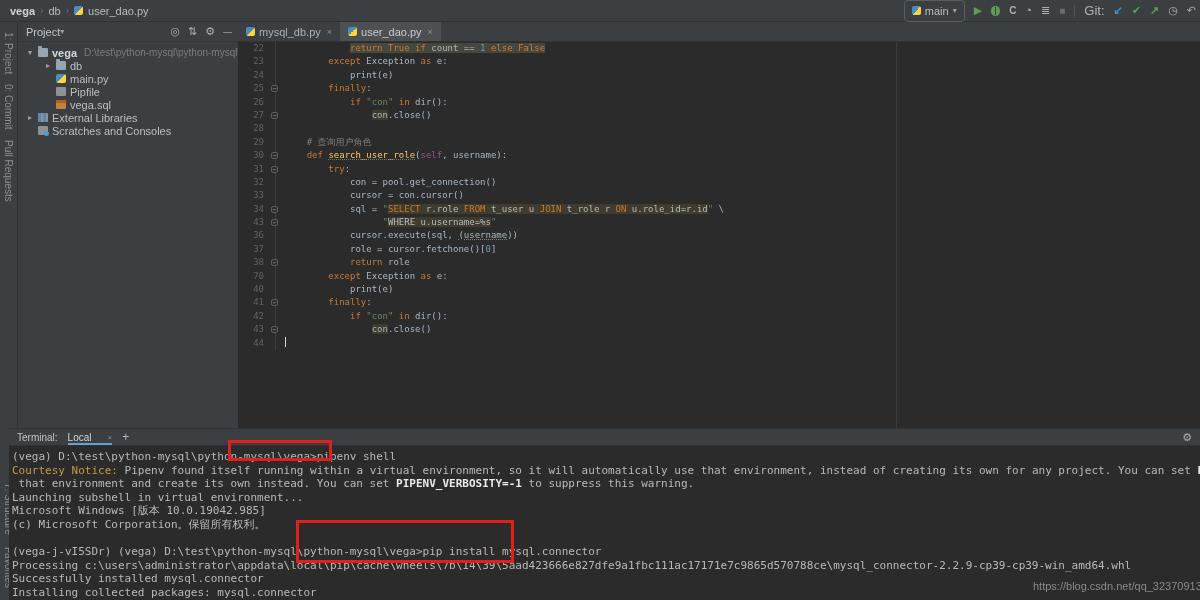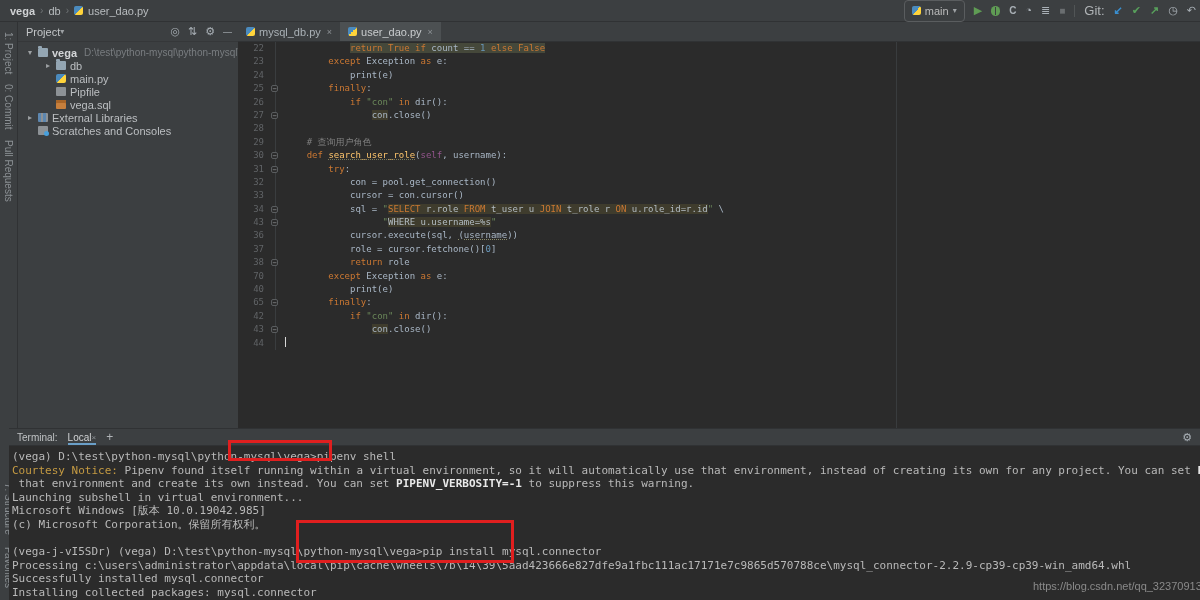--- a/index.html
+++ b/index.html
@@ -84,21 +84,21 @@
   .c-sel{background:#45483a;}
   .caret{display:inline-block;width:1px;height:10px;background:#d8d8d8;vertical-align:-1px;}
   .analysis{position:absolute;right:14px;top:24px;display:flex;align-items:center;gap:7px;font-size:9px;color:#a9adb0;z-index:3;}
   .aw{display:flex;align-items:center;gap:2px;}
   .aglyph{font-size:8px;line-height:1;}
   .achev{color:#9da1a4;font-size:8px;}
   
   .terminal{position:absolute;left:9px;top:428px;width:1191px;height:172px;background:#2b2b2b;border-top:1px solid #303234;}
   .term-header{height:16px;background:#3c3f41;display:flex;align-items:center;gap:10px;padding:0 8px;border-bottom:1px solid #303234;}
   .term-title{font-size:10px;color:#c0c3c5;}
-  .term-tab{font-size:10px;color:#d0d2d4;display:flex;align-items:center;gap:0;border-bottom:2px solid #6a9fc8;height:100%;box-sizing:border-box;padding-top:2px;}
+  .term-tab{font-size:10px;color:#d0d2d4;display:flex;align-items:center;gap:16px;border-bottom:2px solid #6a9fc8;height:100%;box-sizing:border-box;padding-top:2px;}
   .term-tab .x{color:#8d9296;font-size:8px;}
   .term-plus{color:#b0b4b7;font-size:12px;}
   .term-gear{margin-left:auto;}
   .term-body{padding:4px 0 0 3px;font-family:"DejaVu Sans Mono",monospace;font-size:11px;}
   .tl{height:13.6px;line-height:13.6px;white-space:pre;overflow:hidden;}
   .t-t{color:#b9b9b9;} .t-ty{color:#c49a42;} .t-tb{color:#eaeaea;font-weight:bold;}
   
   .redbox{position:absolute;border:3px solid #e01f1f;box-sizing:border-box;z-index:5;}
   .watermark{position:absolute;left:1033px;top:580px;font-size:11px;color:#8a8a8a;z-index:4;}
 </style>
@@ -248,21 +248,21 @@
           <div class="cl"><span class="ln">31</span><span class="foldcol"><span class="fold-box">−</span></span><span class="codetext"><span class="c-p">        </span><span class="c-k">try</span><span class="c-p">:</span></span></div>
           <div class="cl"><span class="ln">32</span><span class="foldcol"></span><span class="codetext"><span class="c-p">            con = pool.get_connection()</span></span></div>
           <div class="cl"><span class="ln">33</span><span class="foldcol"></span><span class="codetext"><span class="c-p">            cursor = con.cursor()</span></span></div>
           <div class="cl"><span class="ln">34</span><span class="foldcol"><span class="fold-box">−</span></span><span class="codetext"><span class="c-p">            sql = </span><span class="c-s">"</span><span class="c-sqlk">SELECT </span><span class="c-sqlp">r.role </span><span class="c-sqlk">FROM </span><span class="c-sqlp">t_user u </span><span class="c-sqlk">JOIN </span><span class="c-sqlp">t_role r </span><span class="c-sqlk">ON </span><span class="c-sqlp">u.role_id=r.id</span><span class="c-s">"</span><span class="c-p"> \</span></span></div>
           <div class="cl"><span class="ln">43</span><span class="foldcol"><span class="fold-box">−</span></span><span class="codetext"><span class="c-p">                  </span><span class="c-s">"</span><span class="c-sqlp">WHERE u.username=%s</span><span class="c-s">"</span></span></div>
           <div class="cl"><span class="ln">36</span><span class="foldcol"></span><span class="codetext"><span class="c-p">            cursor.execute(sql, </span><span class="c-und">(username)</span><span class="c-p">)</span></span></div>
           <div class="cl"><span class="ln">37</span><span class="foldcol"></span><span class="codetext"><span class="c-p">            role = cursor.fetchone()[</span><span class="c-n">0</span><span class="c-p">]</span></span></div>
           <div class="cl"><span class="ln">38</span><span class="foldcol"><span class="fold-box">−</span></span><span class="codetext"><span class="c-p">            </span><span class="c-k">return </span><span class="c-p">role</span></span></div>
           <div class="cl"><span class="ln">70</span><span class="foldcol"></span><span class="codetext"><span class="c-p">        </span><span class="c-k">except </span><span class="c-p">Exception </span><span class="c-k">as </span><span class="c-p">e:</span></span></div>
           <div class="cl"><span class="ln">40</span><span class="foldcol"></span><span class="codetext"><span class="c-p">            print(e)</span></span></div>
-          <div class="cl"><span class="ln">65</span><span class="foldcol"><span class="fold-box">−</span></span><span class="codetext"><span class="c-p">        </span><span class="c-k">finally</span><span class="c-p">:</span></span></div>
+          <div class="cl"><span class="ln">41</span><span class="foldcol"><span class="fold-box">−</span></span><span class="codetext"><span class="c-p">        </span><span class="c-k">finally</span><span class="c-p">:</span></span></div>
           <div class="cl"><span class="ln">42</span><span class="foldcol"></span><span class="codetext"><span class="c-p">            </span><span class="c-k">if </span><span class="c-s">"con"</span><span class="c-k"> in </span><span class="c-p">dir():</span></span></div>
           <div class="cl"><span class="ln">43</span><span class="foldcol"><span class="fold-box">−</span></span><span class="codetext"><span class="c-p">                </span><span class="c-hl">con</span><span class="c-p">.close()</span></span></div>
           <div class="cl"><span class="ln">44</span><span class="foldcol"></span><span class="codetext"><span class="caret"></span></span></div>
         </div>
     </div>
   </div>
 
   <div class="terminal">
     <div class="term-header">
       <span class="term-title">Terminal:</span>

